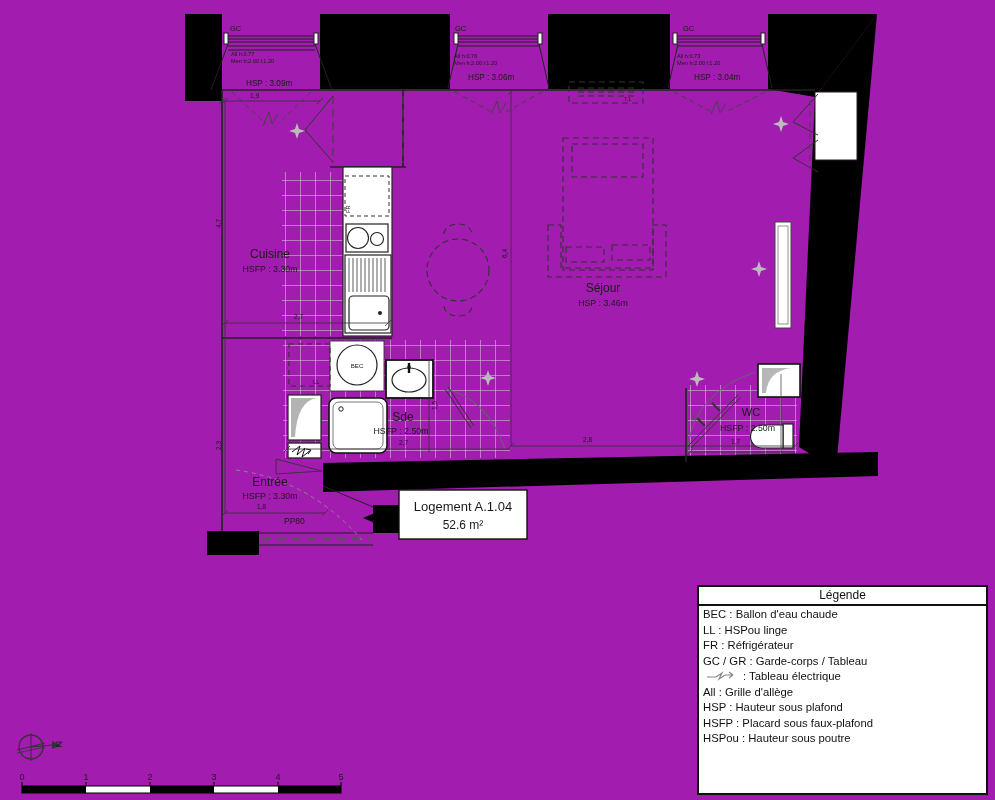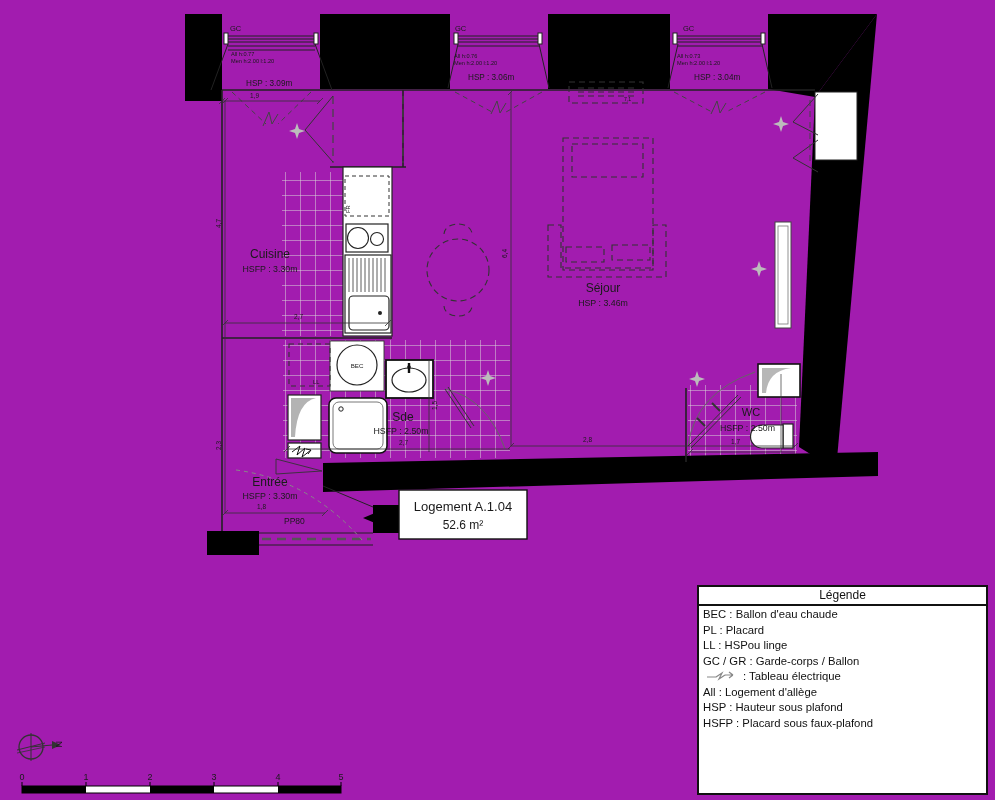--- a/index.html
+++ b/index.html
@@ -324,41 +324,44 @@
 </svg>
 
 
 <div class="legend">
   <div class="legend-title">Légende</div>
   <div class="legend-items">
     <div class="legend-row">
           <span>BEC : Ballon d'eau chaude</span>
         </div>
     <div class="legend-row">
-          <span>PL : Placard</span>
-        </div>
-    <div class="legend-row">
           <span>LL : HSPou linge</span>
         </div>
     <div class="legend-row">
-          <span>GC / GR : Garde-corps / Ballon</span>
+          <span>FR : Réfrigérateur</span>
+        </div>
+    <div class="legend-row">
+          <span>GC / GR : Garde-corps / Tableau</span>
         </div>
     <div class="legend-row">
       <span class="licon ind1">
         <svg width="34" height="12" viewBox="0 0 34 12">
               <path d="M2,7 H11 M11,7 L17,3 L14,9 L20,5 M20,5 H28 M28,5 L24,2 M28,5 L24,8" fill="none" stroke="#888" stroke-width="1.2"></path>
             </svg>
       </span>
           <span>: Tableau électrique</span>
     </div>
     <div class="legend-row">
-          <span>All : Logement d'allège</span>
+          <span>All : Grille d'allège</span>
         </div>
     <div class="legend-row">
           <span>HSP : Hauteur sous plafond</span>
         </div>
     <div class="legend-row">
           <span>HSFP : Placard sous faux-plafond</span>
+        </div>
+    <div class="legend-row">
+          <span>HSPou : Hauteur sous poutre</span>
         </div>
   </div>
 </div>
 
 </div>
 
 </body></html>

